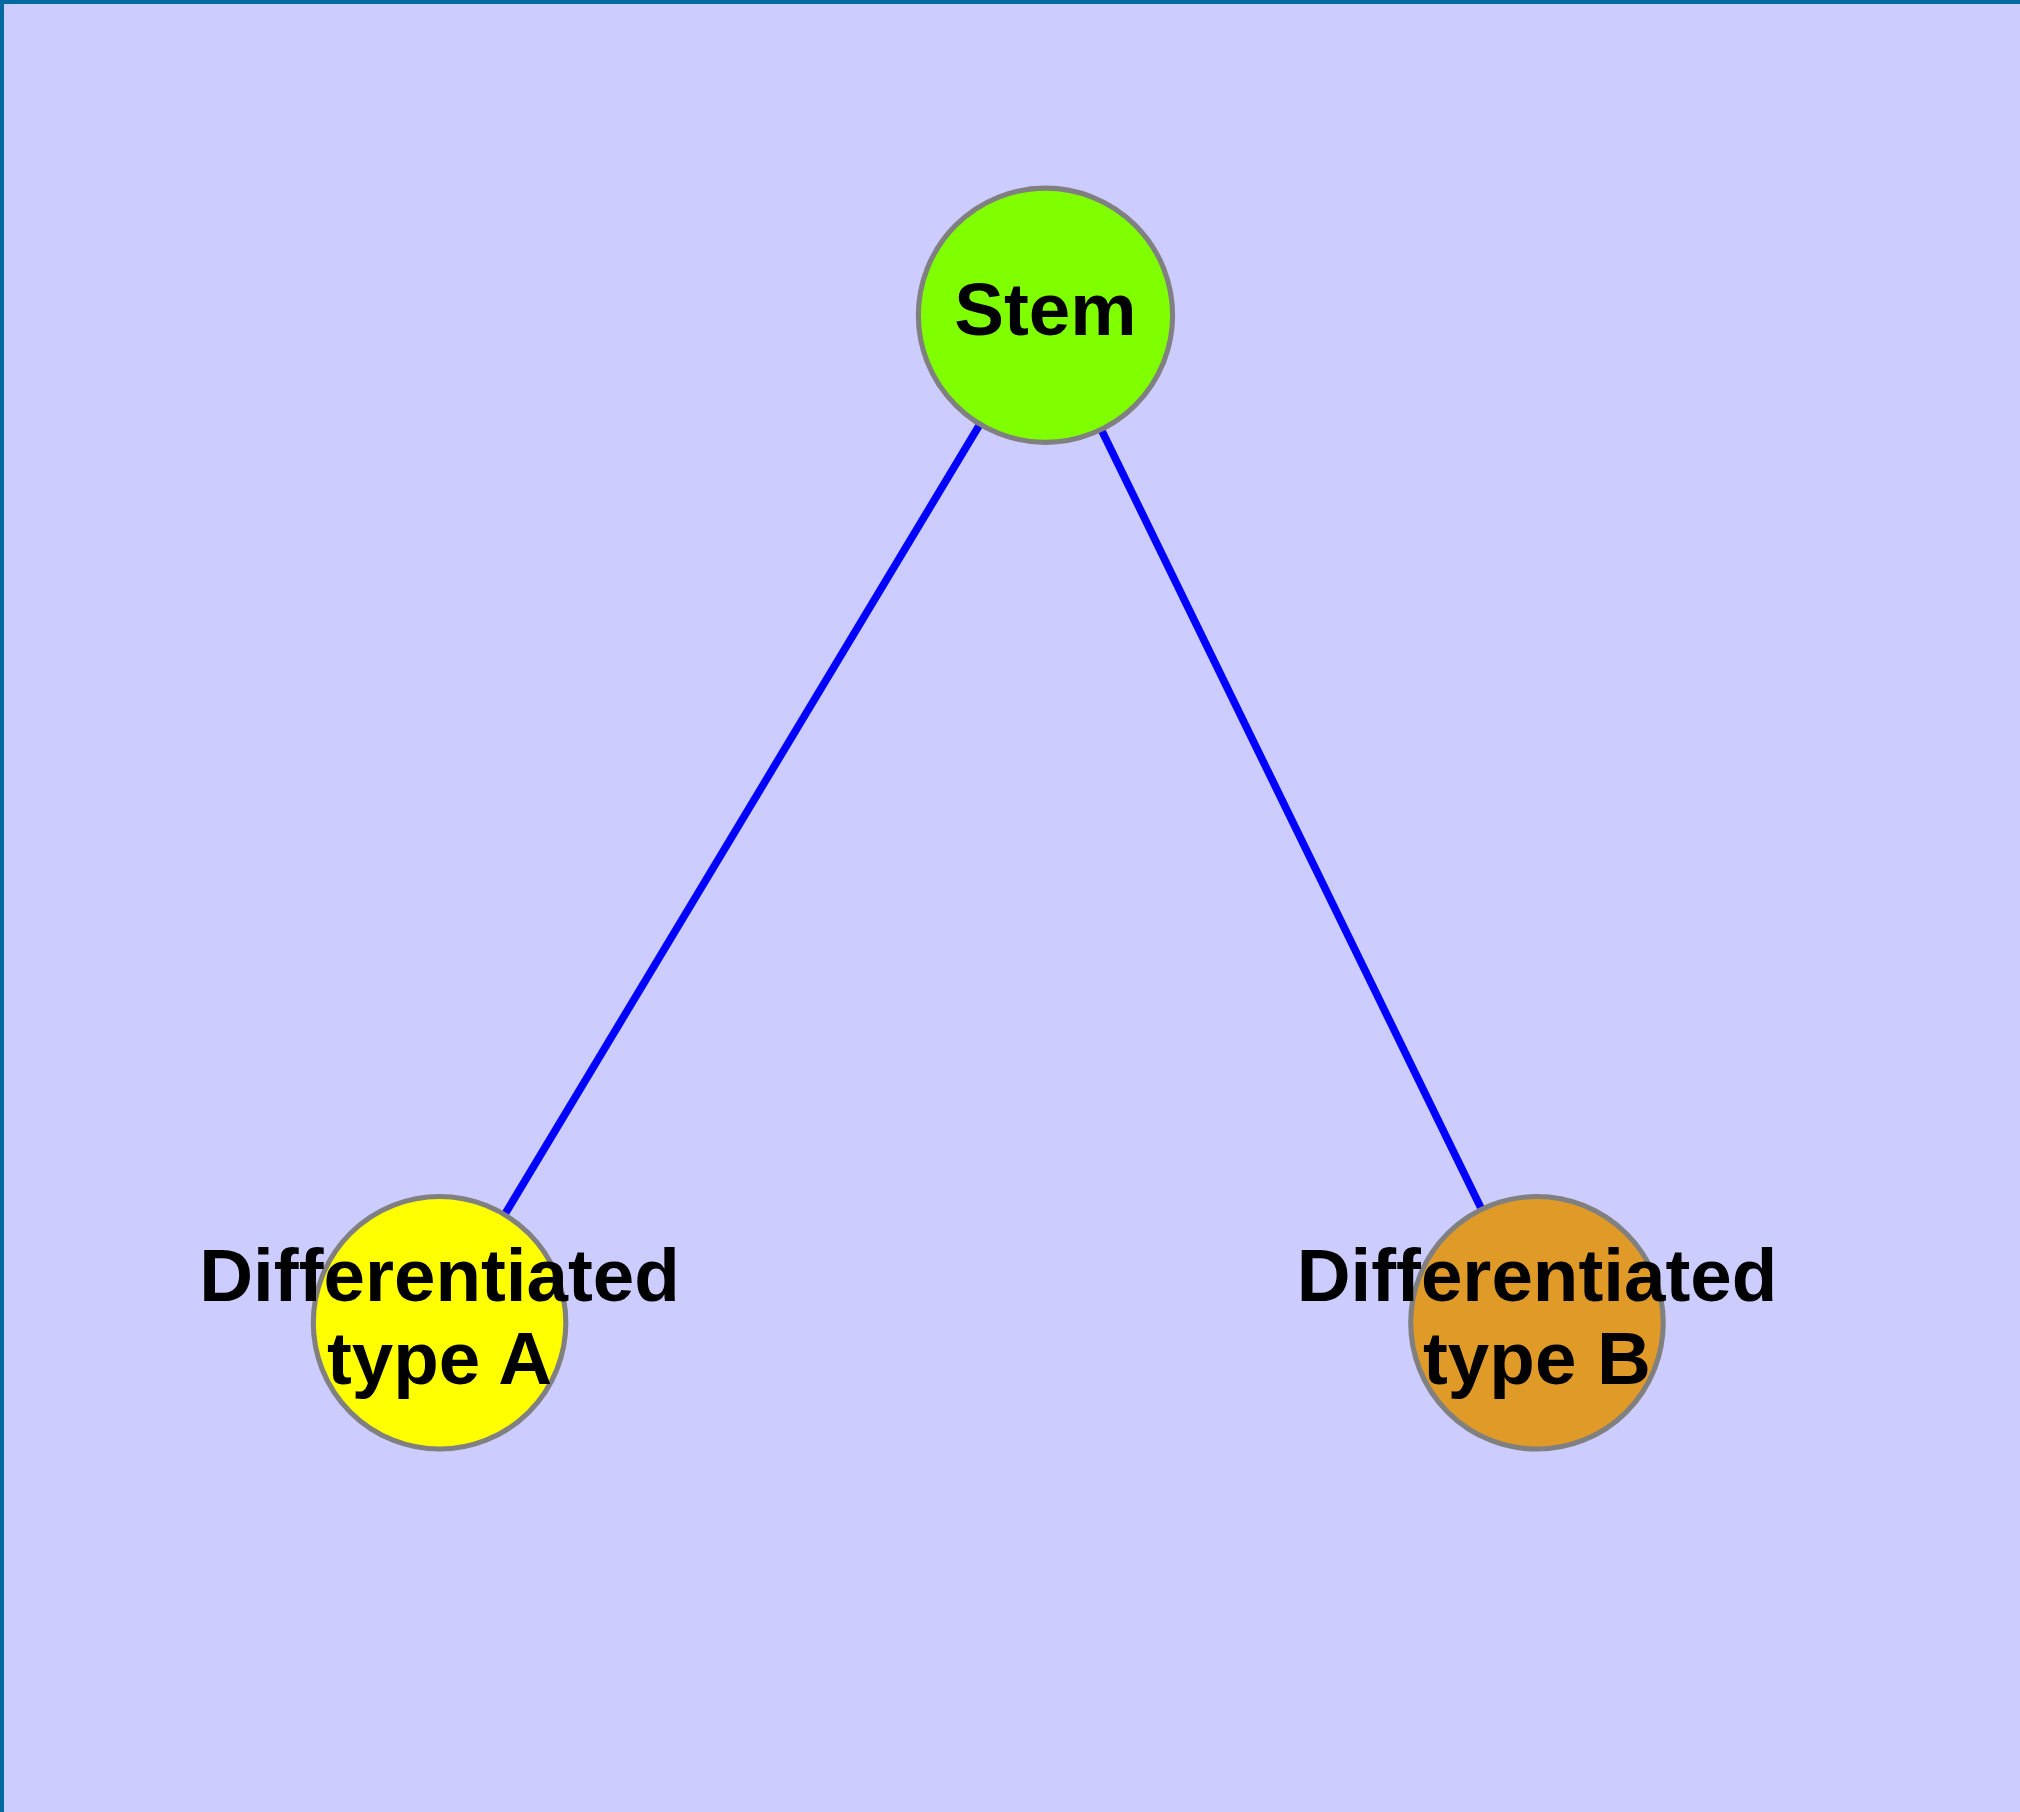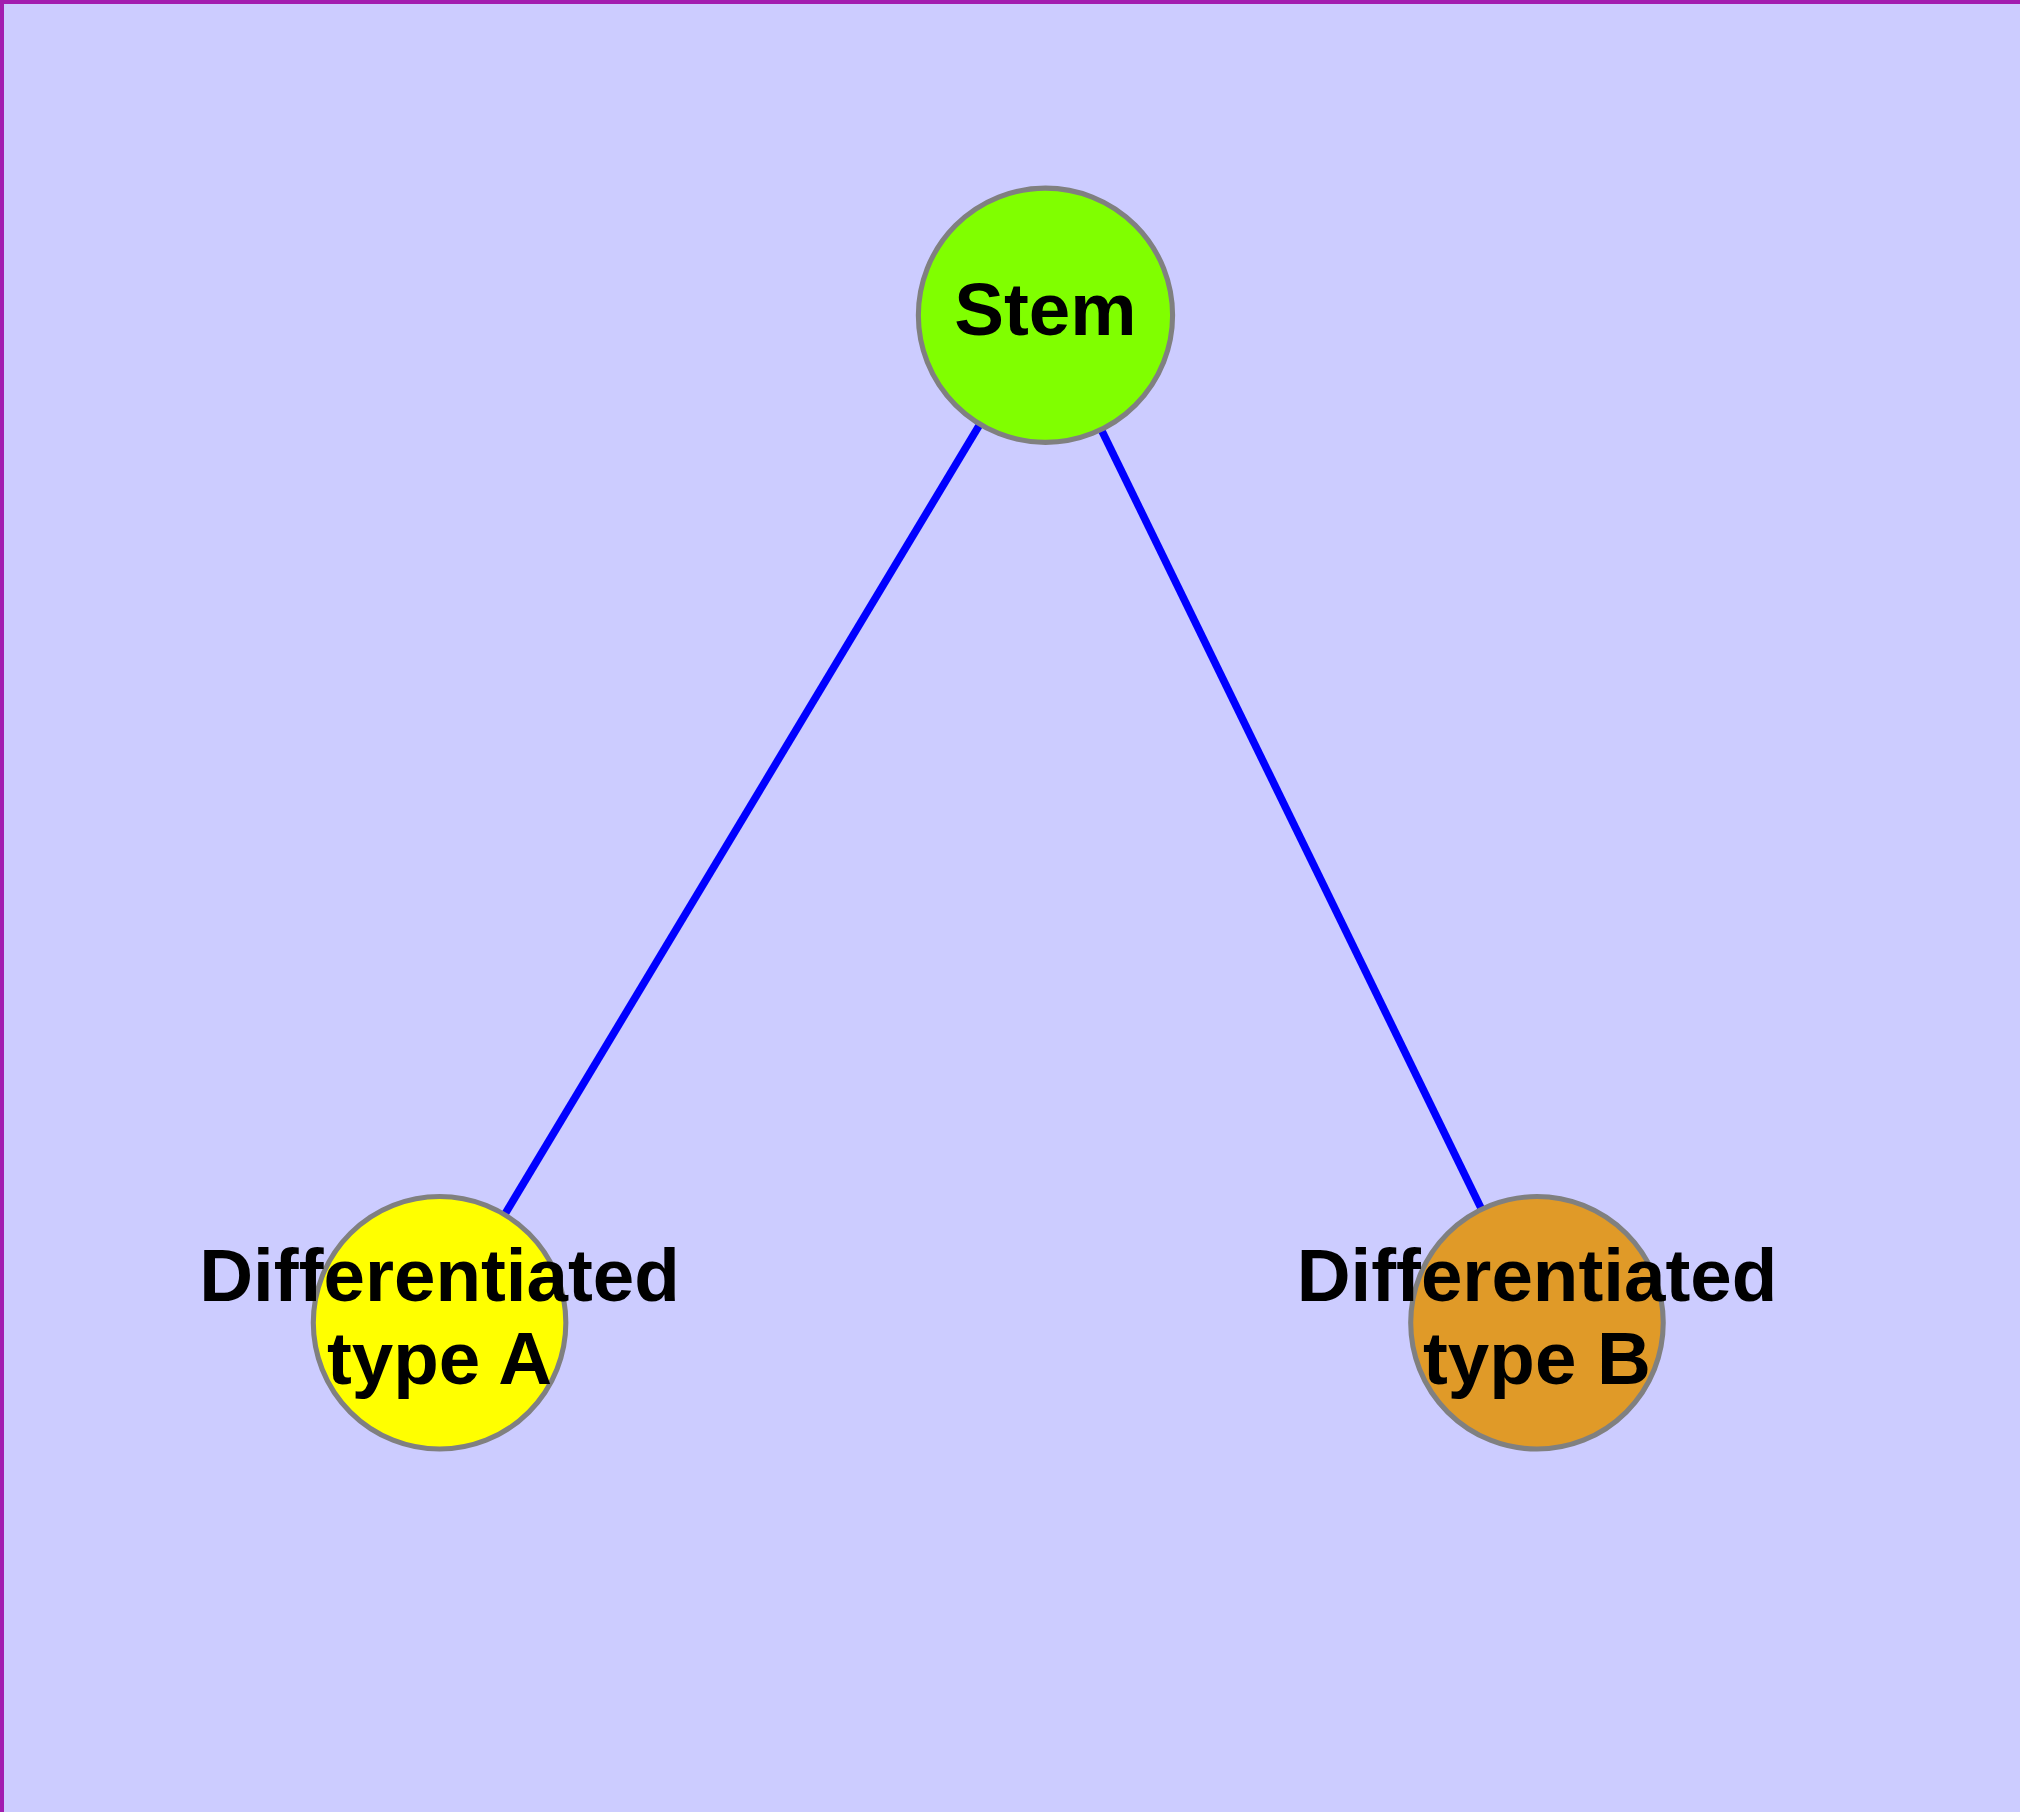--- a/index.html
+++ b/index.html
@@ -11,21 +11,21 @@
   body {
     width: 2021px;
     height: 1812px;
     overflow: hidden;
     font-family: "Liberation Sans", sans-serif;
   }
   #canvas {
     position: relative;
     width: 2021px;
     height: 1812px;
-    background: #a21caf;
+    background: #0369a1;
   }
   #plot-area {
     position: absolute;
     left: 4.2px;
     top: 4.2px;
     width: 2016px;
     height: 1808px;
     background: #ccccff;
     overflow: hidden;
   }

